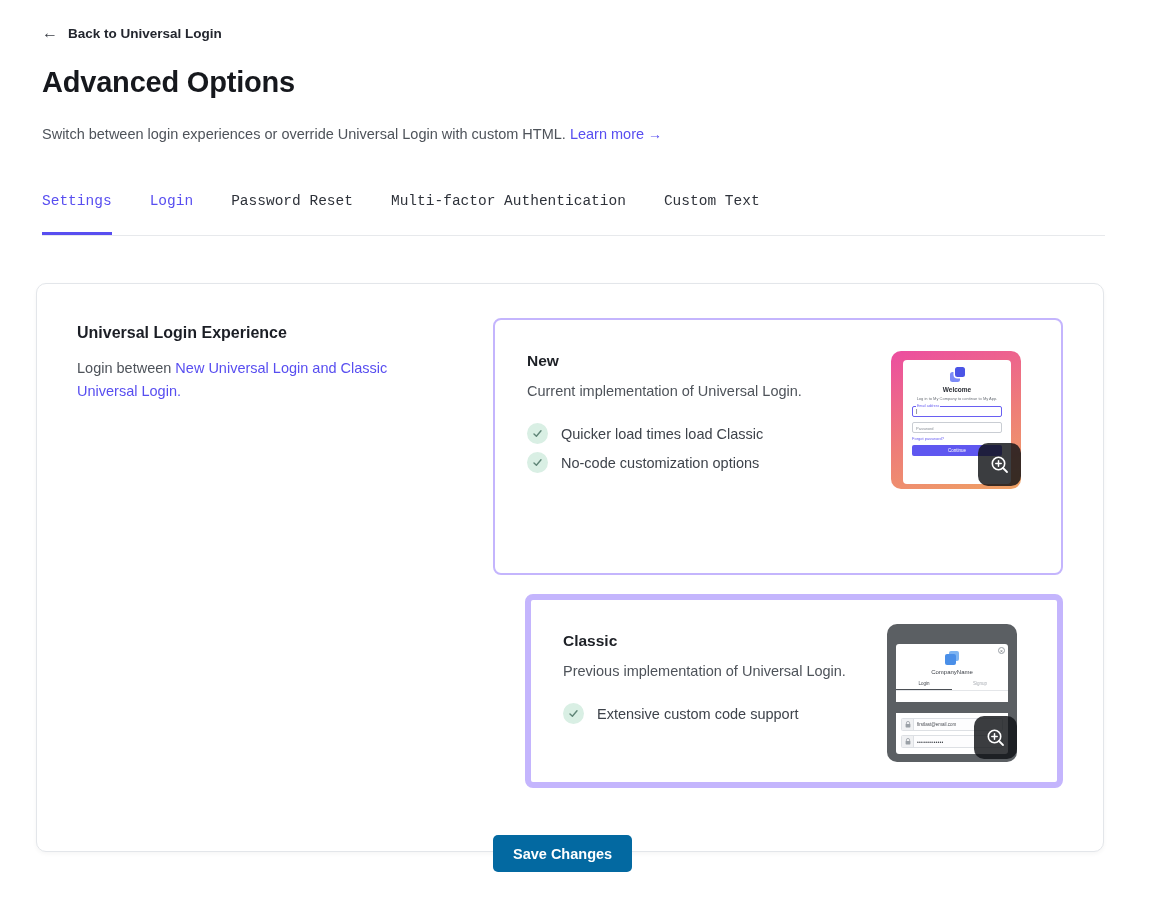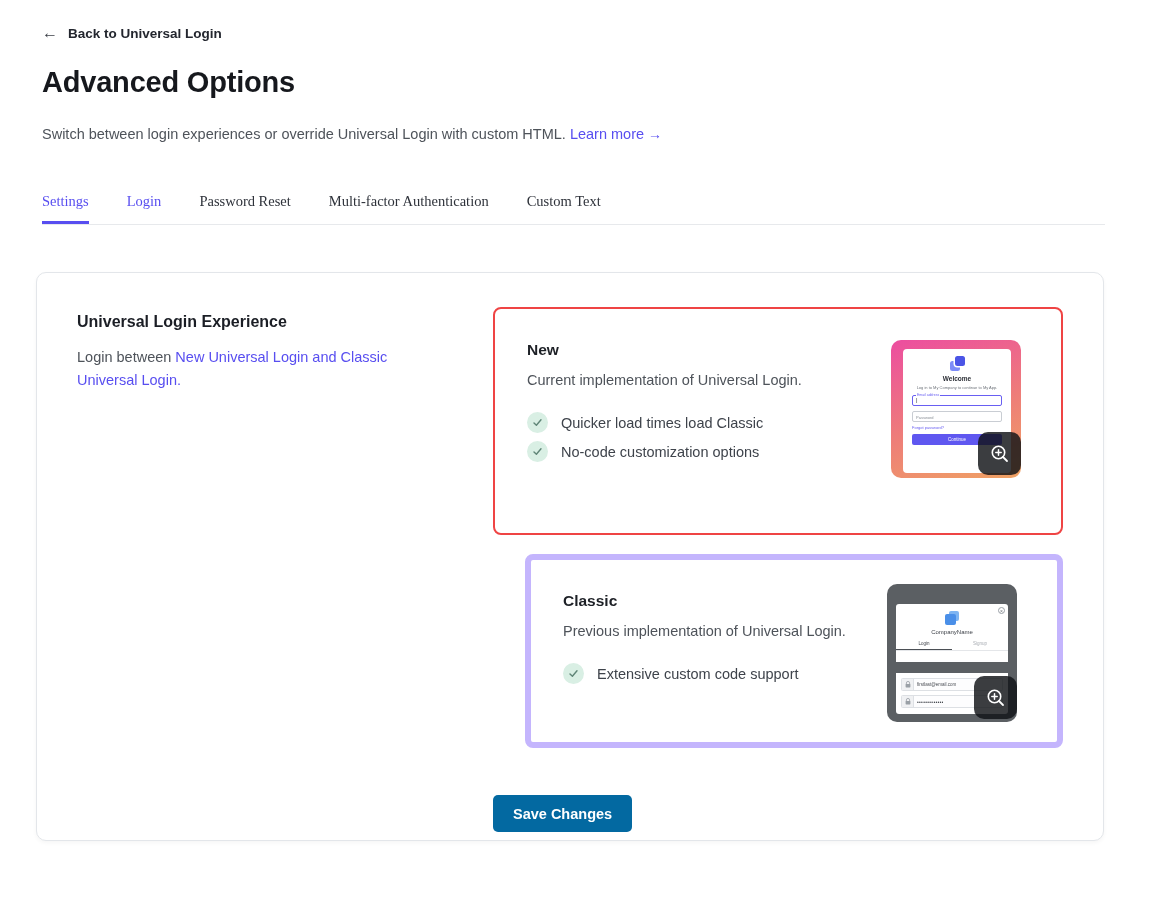--- a/index.html
+++ b/index.html
@@ -15,41 +15,41 @@
 
   
   h1 { margin-top:24px; font-size:29px; font-weight:700; color:#16181d; letter-spacing:-.2px; }
 
   .subtitle { margin-top:27px; font-size:14.5px; color:#4e535a; }
   .subtitle a { color:#584ef0; text-decoration:none; cursor:pointer; }
   .lm-arrow { display:inline-block; font-size:14px; }
 
   
   .tabs { display:flex; gap:38px; margin-top:51px; border-bottom:1px solid #e7e9ec; }
-  .tab { font-size:14.5px; color:#2e323a; padding-bottom:11px; border-bottom:3px solid transparent;
+  .tab { font-size:14.5px; color:#2e323a; padding-bottom:23px; border-bottom:3px solid transparent;
     cursor:pointer; background:none; border-top:none; border-left:none; border-right:none;
-    font-family:Liberation Serif, serif;text-align:right; }
+    font-family:Liberation Mono, monospace;text-align:right; }
   .tab.accent { color:#584ef0; font-weight:500; }
   .tab.active { border-bottom-color:#584ef0; }
 
   
   .panel { margin:47px 45px 0 36px; width:1068px; height:569px;
     border:1px solid #e3e6ea; border-radius:10px; background:#fff;
     box-shadow:0 2px 4px rgba(0,0,0,.04); padding:34px 40px; display:flex; }
 
   .left-col { width:372px; flex:0 0 372px; padding-top:6px; }
   .left-col h2 { font-size:16px; font-weight:700; color:#1b1e25; margin-bottom:15px; }
   .left-col p { font-size:14.5px; line-height:1.62; color:#4e535a; }
   .left-col a { color:#584ef0; text-decoration:none; cursor:pointer; }
 
   .right-col { margin-left:auto; width:570px; }
 
   
   .option-card { position:relative; background:#fff; border-radius:8px; padding:32px 32px; cursor:pointer; }
-  .option-card.selected { border:2px solid #ef4444; height:228px; }
+  .option-card.selected { border:2px solid #c4b5fd; height:257px; }
   .option-card.plain { border:6px solid #c4b5fd; height:194px; margin-top:19px;margin-left:32px; }
   .opt-title { font-size:15.5px; font-weight:700; color:#1d2026; }
   .opt-desc { margin-top:13px; font-size:14.5px; color:#4e535a; }
   .features { margin-top:24px; }
   .feature { display:flex; align-items:center; gap:13px; margin-bottom:8px;
     font-size:14.5px; color:#3e434b; }
   .check-circle { width:21px; height:21px; border-radius:50%; background:#d9efe4;
     display:flex; align-items:center; justify-content:center; flex:0 0 21px; }
 
   

